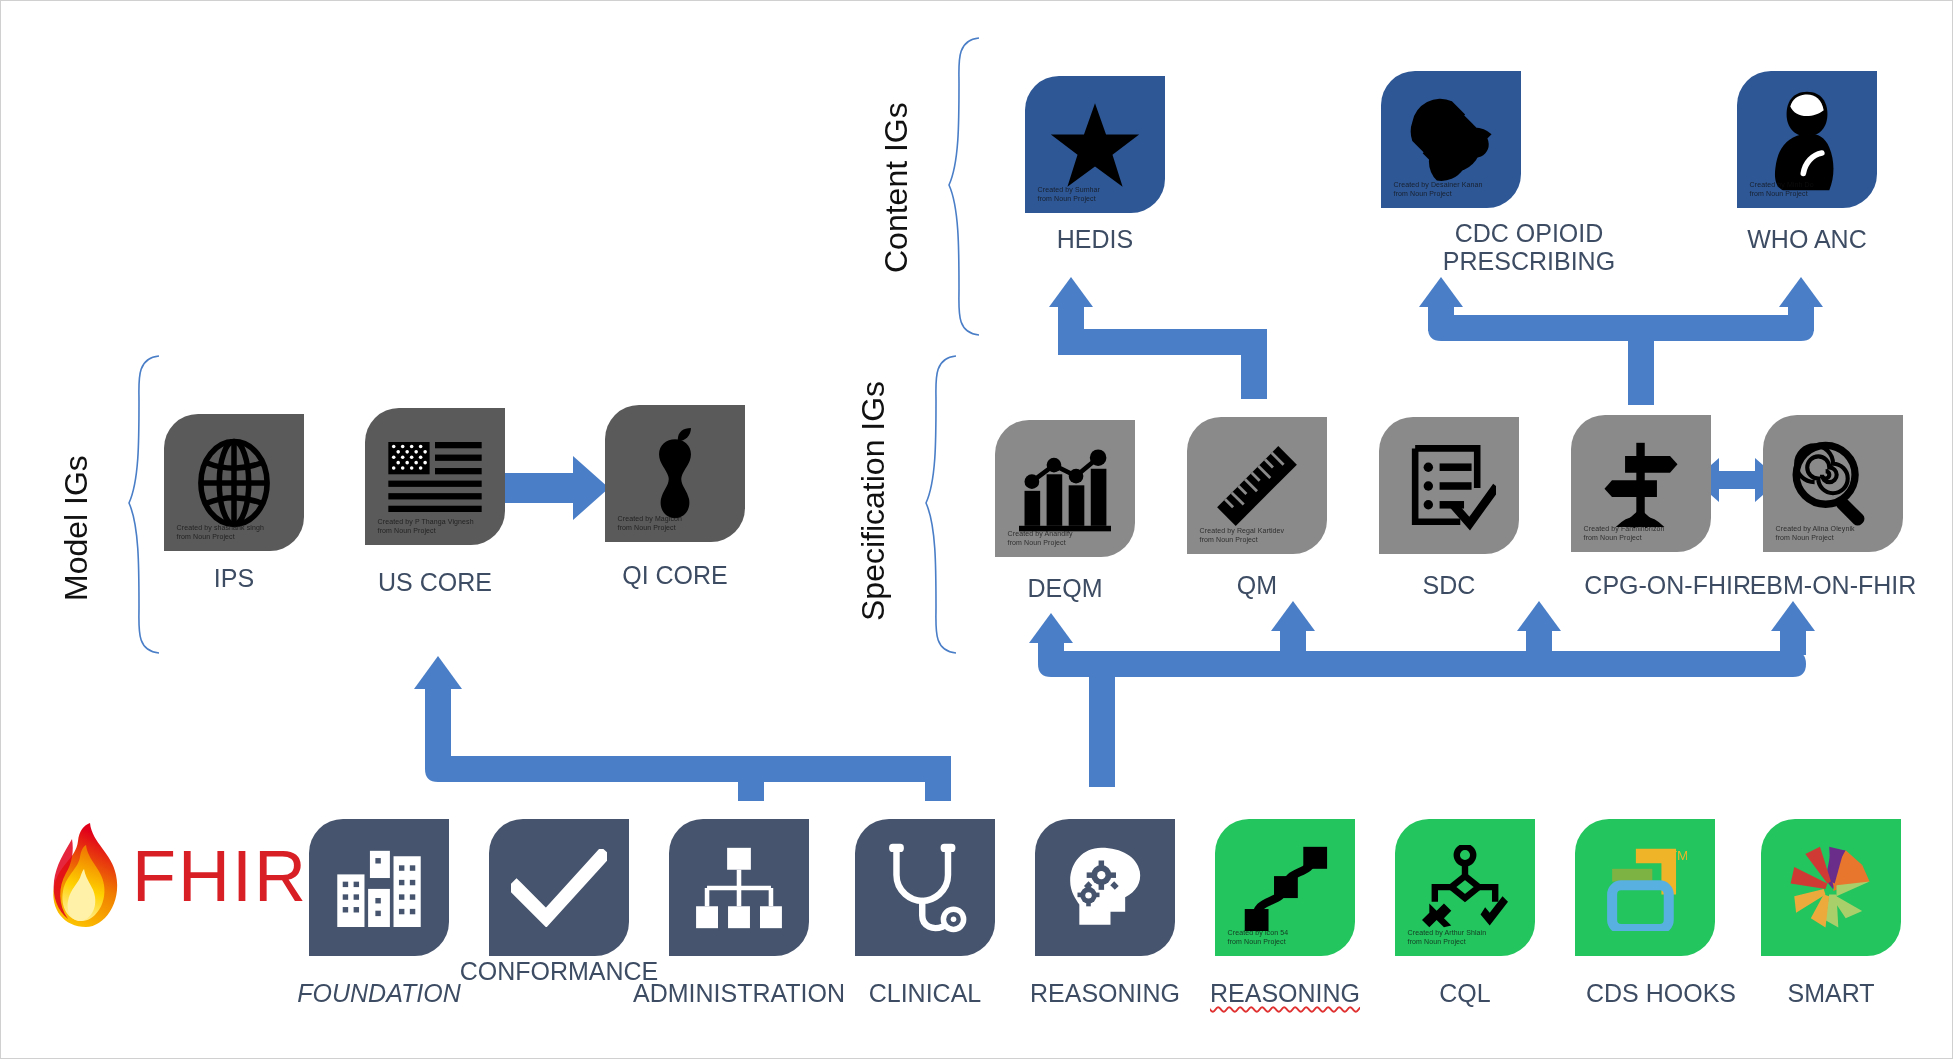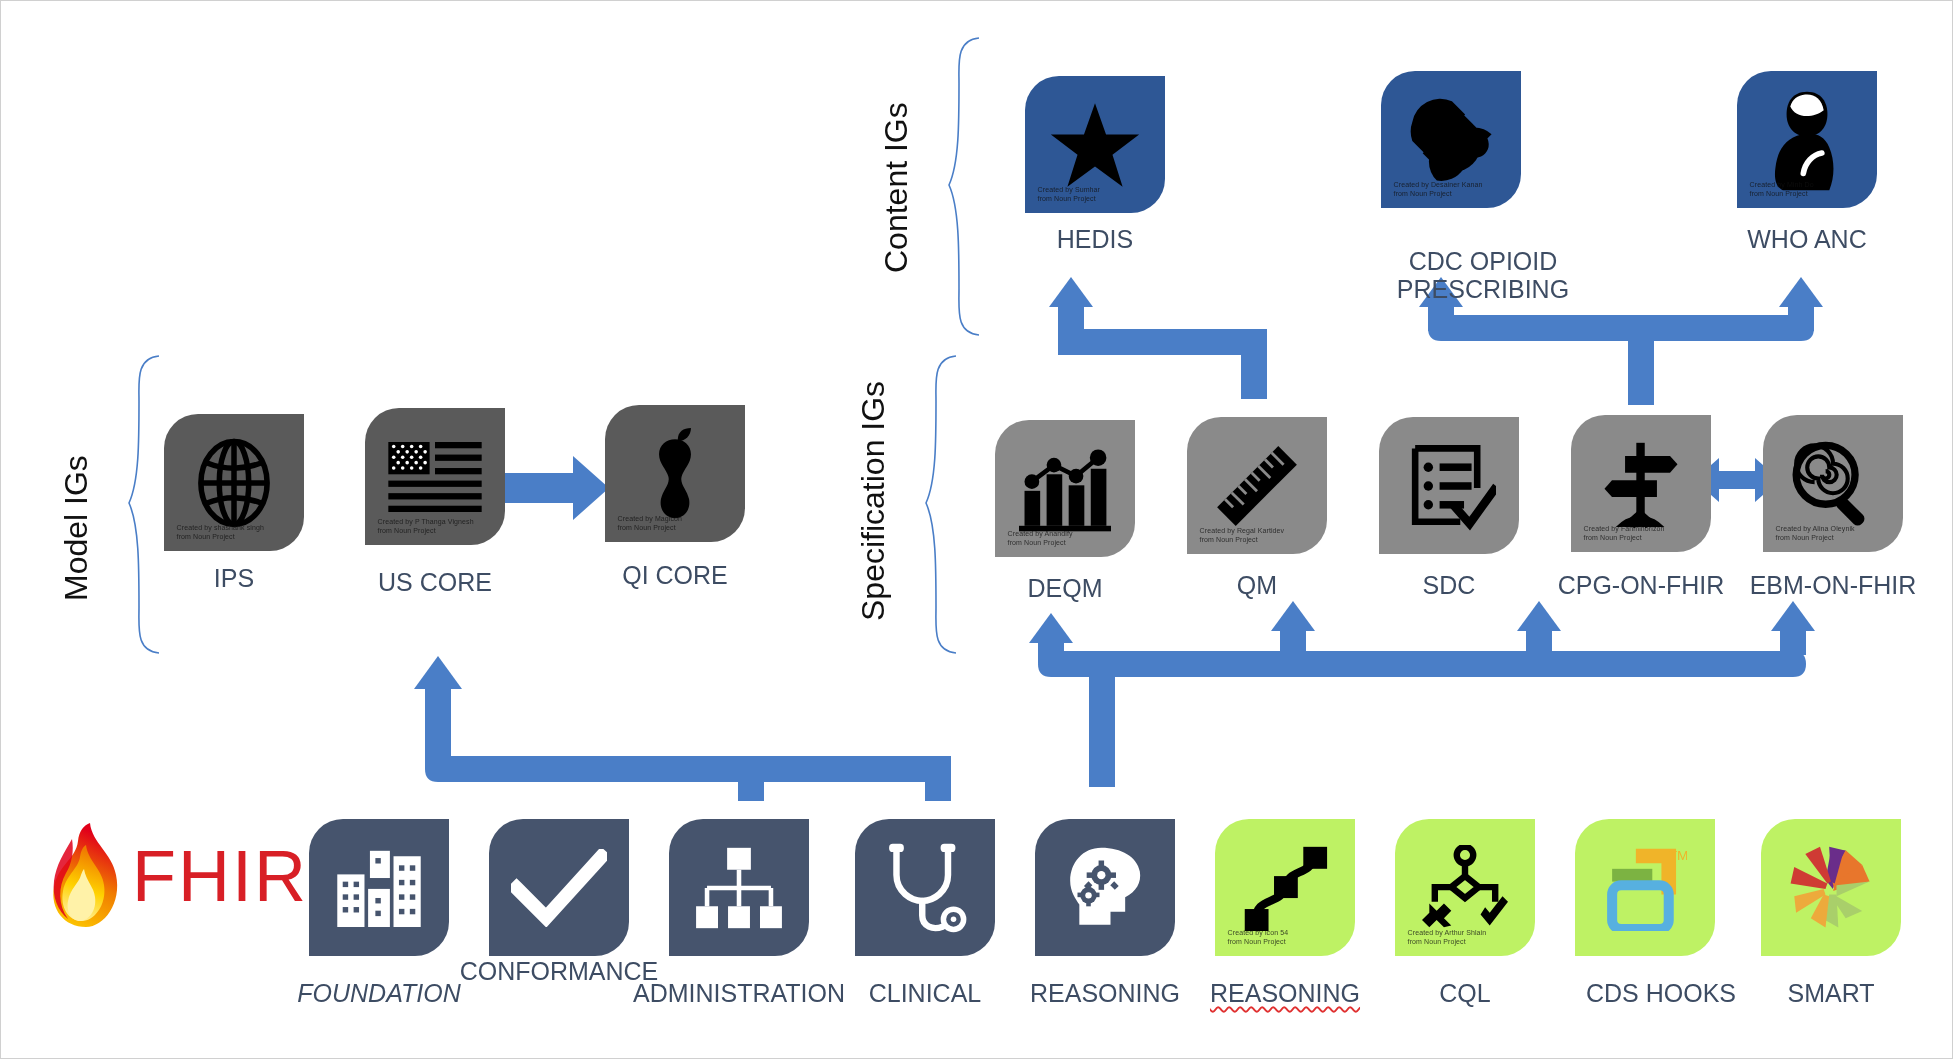--- a/index.html
+++ b/index.html
@@ -23,21 +23,21 @@
   .tile .attrib{
     position:absolute;left:9%;bottom:7%;
     font-size:7px;line-height:8.5px;color:#111;
     opacity:.78;letter-spacing:.1px;white-space:pre-line;
     font-family:"Liberation Sans",sans-serif;pointer-events:none;
   }
   .tile.dark  {background:#5a5a5a;}
   .tile.gray  {background:#8a8a8a;}
   .tile.blue  {background:#2e5795;}
   .tile.slate {background:#46546d;}
-  .tile.green {background:#bef264;}
+  .tile.green {background:#22c55e;}
 
   .caption{
     position:absolute;text-align:center;
     color:#3d4c63;font-size:25px;line-height:28px;
     font-family:"Liberation Sans",sans-serif;
     white-space:pre-line;
   }
   .caption.spell{
     text-decoration:underline;
     text-decoration-color:#e03030;
@@ -181,21 +181,21 @@
         <path d="M62 47 A26 26 0 0 1 98 47 L74 71 Z"></path>
         <path d="M70 80 A26 26 0 0 1 46 56 L72 56 Z"></path>
         <path d="M60 60 m-26 0 a26 26 0 1 0 52 0 a26 26 0 1 0 -52 0" opacity="0"></path>
         <path d="M40 96 A28 28 0 0 1 40 56 L68 84 A28 28 0 0 1 40 96 Z"></path>
         <rect x="55" y="44" width="40" height="28" rx="14" transform="rotate(-2 75 58)"></rect>
       </g>
     </svg>
     <span class="attrib">Created by Desainer Kanan
 from Noun Project</span>
   </div>
-  <div class="caption" style="left:1362px;top:218px;width:240px;margin-top:28px;">CDC OPIOID
+  <div class="caption" style="left:1408px;top:218px;width:240px;">CDC OPIOID
 PRESCRIBING</div>
 
   <div class="tile blue" style="left:1736px;top:70px;width:140px;height:137px;">
     <svg class="glyph" width="90" height="104" viewBox="0 0 96 112">
       <g fill="#000">
         <path d="M48 4 C32 4 26 16 26 28 C26 42 34 52 48 52 C62 52 70 42 70 28 C70 16 64 4 48 4 Z"></path>
         <path d="M34 14 C40 30 54 30 64 22 C62 10 54 6 46 7 C40 8 36 10 34 14 Z" fill="#fff" opacity="0"></path>
         <path d="M30 20 C36 34 56 32 66 24 C64 12 56 6 46 7 C38 8 32 12 30 20 Z" fill="#fff"></path>
         <path d="M42 50 C24 54 16 68 14 86 C12 100 16 108 22 110 L72 110 C78 96 78 78 72 64 C66 50 56 48 42 50 Z"></path>
         <path d="M62 66 C74 76 76 92 68 102 C60 110 46 108 40 98 C34 88 40 70 50 64 Z" fill="#000"></path>
@@ -341,21 +341,21 @@
         <rect x="42" y="6" width="9" height="80"></rect>
         <path d="M30 20 L78 20 L86 29 L78 38 L30 38 Z"></path>
         <path d="M64 46 L16 46 L8 55 L16 64 L64 64 Z"></path>
         <path d="M46 80 L30 94 M46 80 L62 94 M46 82 L38 96 M46 82 L54 96" stroke="#000" stroke-width="5" fill="none"></path>
         <path d="M20 96 Q34 82 46 86 Q58 82 72 96 Z"></path>
       </g>
     </svg>
     <span class="attrib">Created by Fahmihorizon
 from Noun Project</span>
   </div>
-  <div class="caption" style="left:1530px;top:570px;width:220px;">CPG-ON-FHIR</div>
+  <div class="caption" style="left:1530px;top:570px;width:220px;text-align:right;">CPG-ON-FHIR</div>
 
   <div class="tile gray" style="left:1762px;top:414px;width:140px;height:137px;">
     <svg class="glyph" width="92" height="92" viewBox="0 0 100 100">
       <g fill="none" stroke="#000">
         <circle cx="42" cy="40" r="32" stroke-width="8"></circle>
         <path d="M42 40 m0 -4 a4 4 0 1 1 -4 4 a8 8 0 1 0 8 -8 a12 12 0 1 0 -12 12
                  a16 16 0 1 0 16 -16 a20 20 0 1 0 -20 20" stroke-width="4.5"></path>
       </g>
       <rect x="62" y="62" width="14" height="36" rx="6" fill="#000" transform="rotate(-45 69 80)"></rect>
     </svg>

